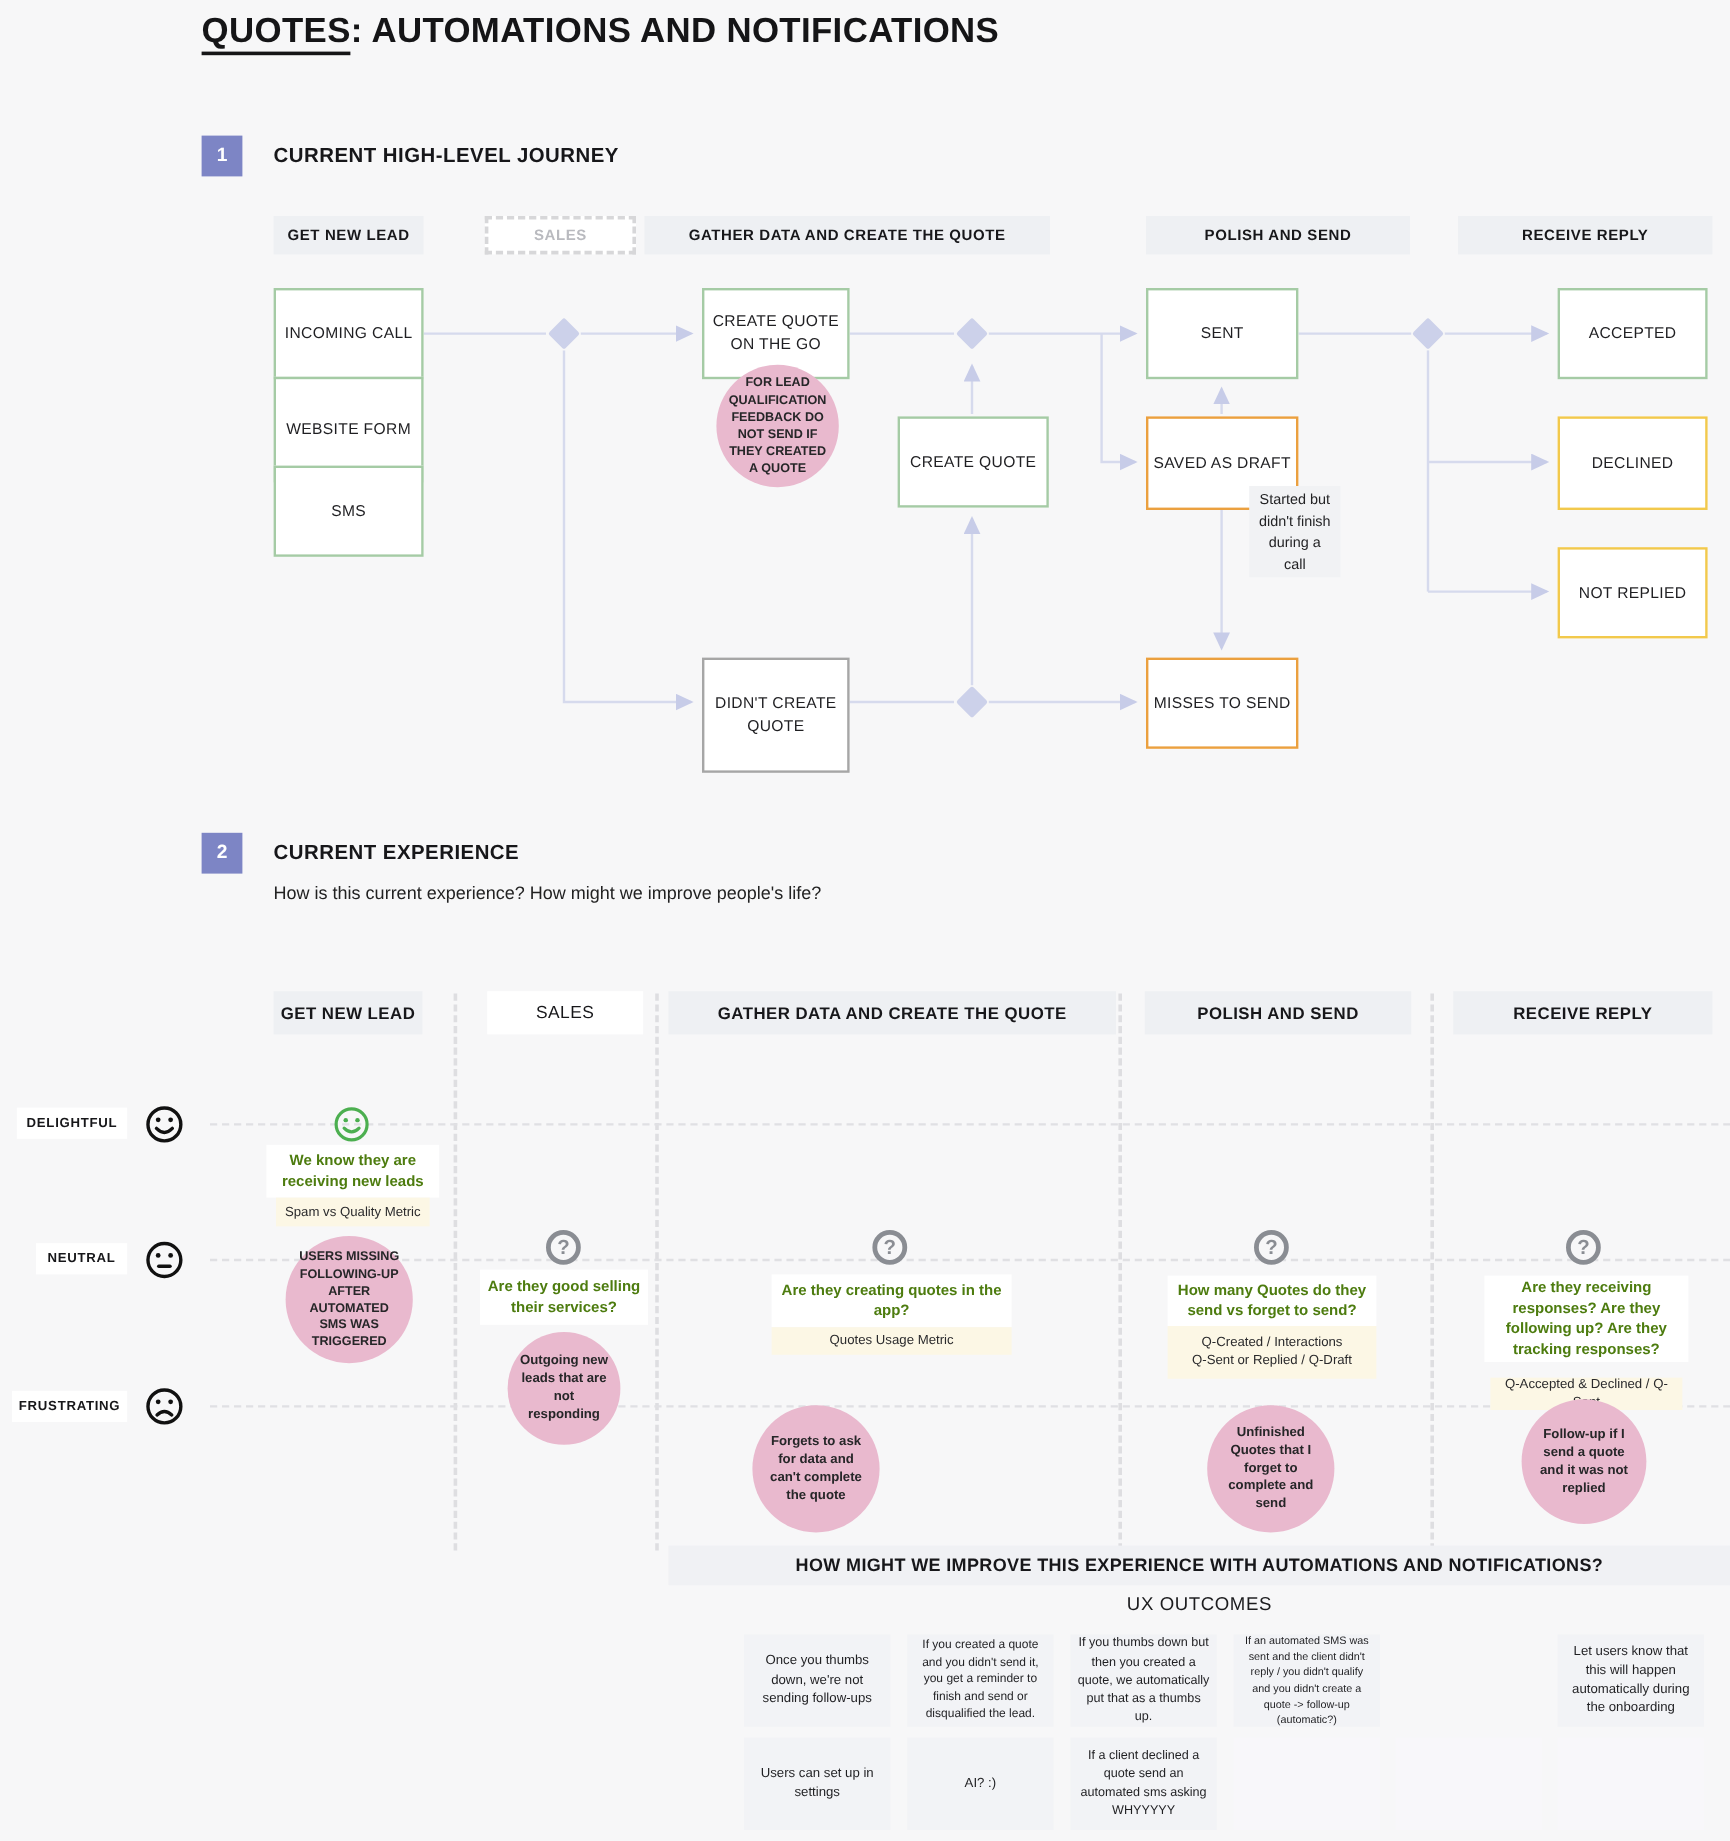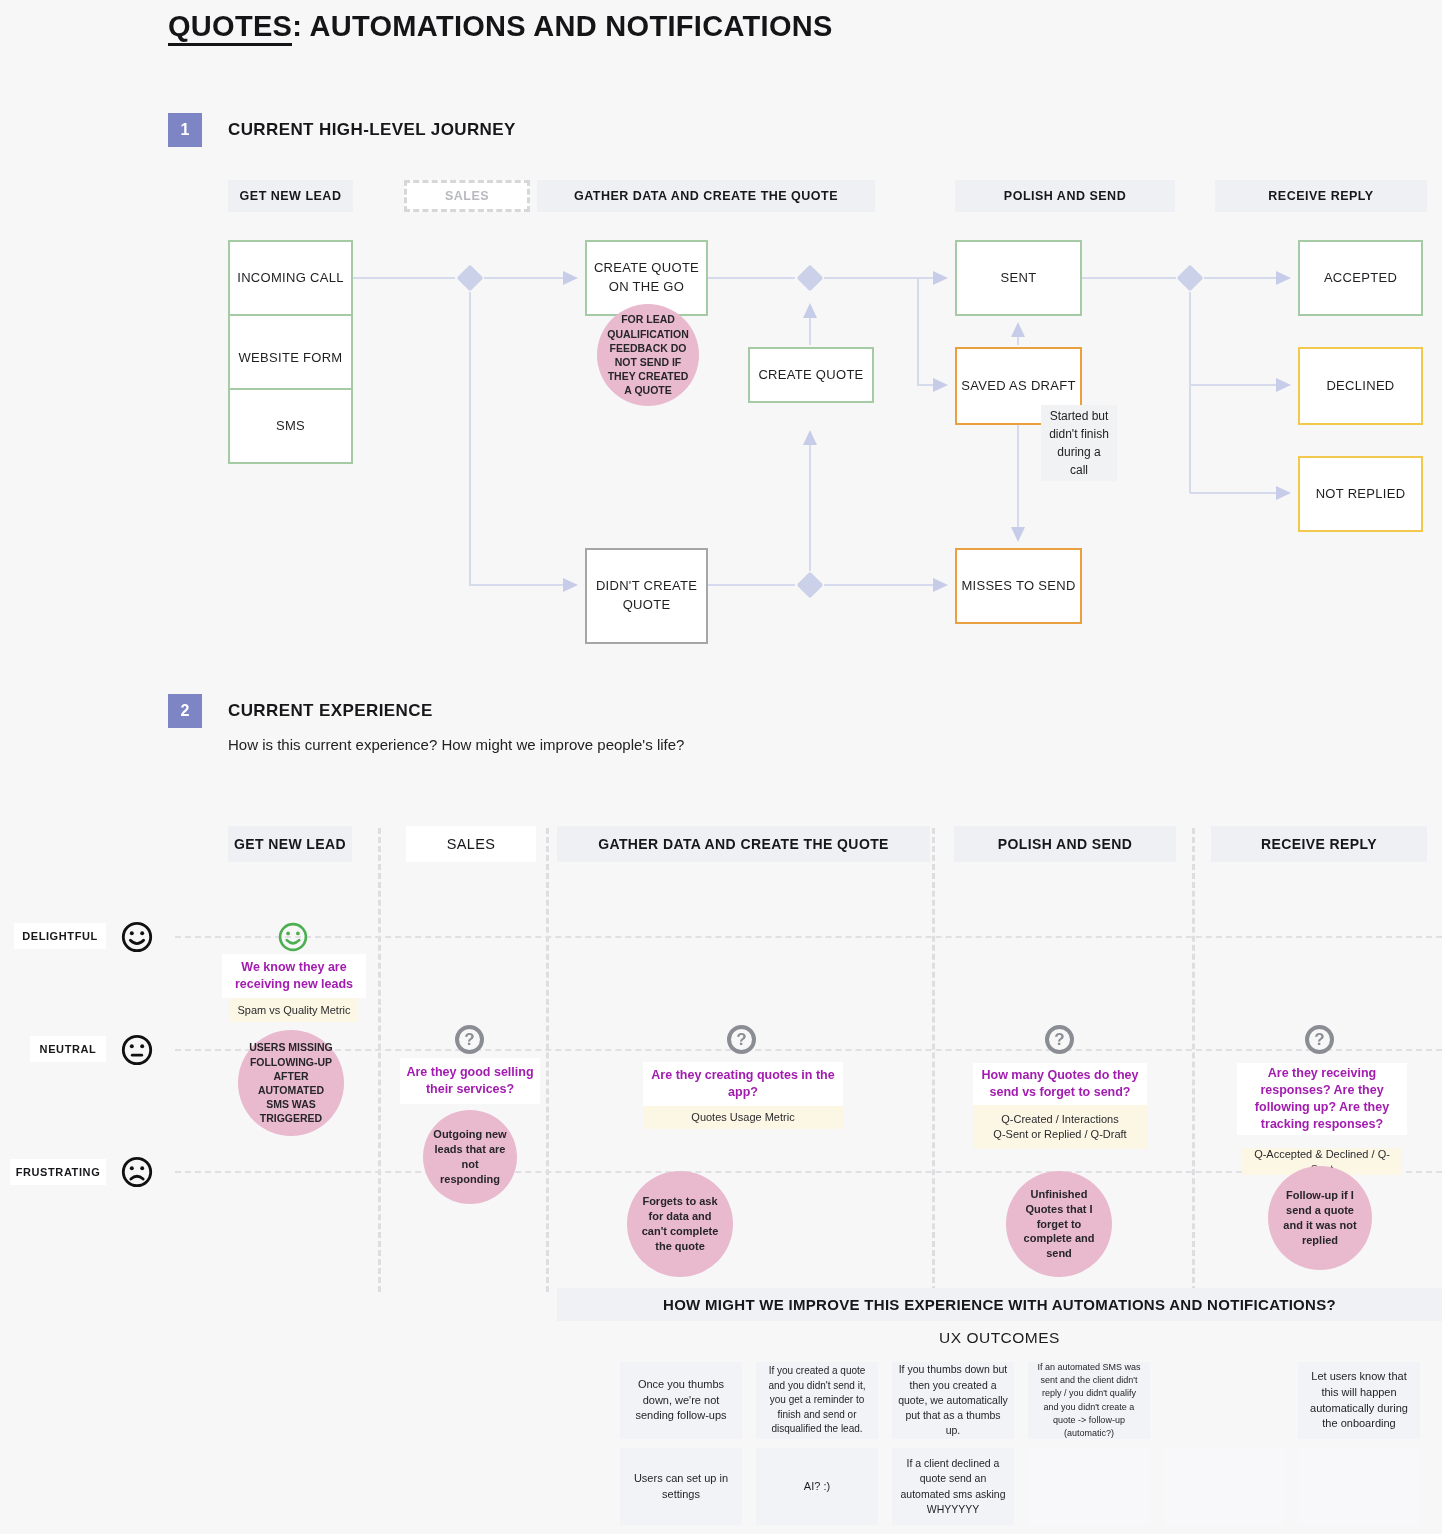--- a/index.html
+++ b/index.html
@@ -29,21 +29,21 @@
   .b-yellow{border:2px solid #f2c94c;}
   .b-gray{border:2px solid #a6a6a6;}
 
   .pink-circle{background:#e9b9ce;border-radius:50%;font-weight:bold;color:#262628;line-height:1.35;}
   .gray-note{background:#f1f2f4;font-size:12px;color:#232325;line-height:1.5;padding:6px;}
 
   
   .dash-h{border-top:2px dashed #e0e0e3;height:0;}
   .dash-v{border-left:3px dashed #dedee1;width:0;}
   .rowchip{background:#fff;font-weight:bold;font-size:11px;letter-spacing:.6px;color:#17171a;height:26px;}
-  .white-note{background:#fff;font-weight:bold;font-size:12.5px;line-height:1.35;color:#a21caf;padding:3px 6px;}
+  .white-note{background:#fff;font-weight:bold;font-size:12.5px;line-height:1.35;color:#4d7c0f;padding:3px 6px;}
   .cream-note{background:#fcf7e5;font-size:11px;color:#2a2a2c;line-height:1.35;padding:2px 4px;}
   .face{color:#111;}
   .face.green{color:#4caf50;}
   .qicon{width:29px;height:29px;border:4px solid #8a8d93;border-radius:50%;background:#f7f7f8;
          font-weight:bold;font-size:17px;color:#8a8d93;box-sizing:border-box;line-height:1;}
 
   
   .banner{background:#f0f1f4;font-weight:800;font-size:15px;letter-spacing:.3px;color:#17171a;}
   .ux-title{font-size:15.5px;letter-spacing:.5px;color:#1c1c1e;}
   .sticky{background:#f2f3f6;font-size:10.5px;line-height:1.45;color:#1f1f22;padding:6px;}
@@ -99,21 +99,21 @@
       <rect x="-9.5" y="-9.5" width="19" height="19" rx="2" transform="translate(810,585) rotate(45)"></rect>
       <rect x="-9.5" y="-9.5" width="19" height="19" rx="2" transform="translate(1190,278) rotate(45)"></rect>
     </g>
   </svg>
 
   <div class="abs flex box b-green" style="left:228px;top:240px;width:125px;height:76px;box-sizing:border-box;">INCOMING CALL</div>
   <div class="abs flex box b-green" style="left:228px;top:314px;width:125px;height:88px;box-sizing:border-box;">WEBSITE FORM</div>
   <div class="abs flex box b-green" style="left:585px;top:240px;width:123px;height:76px;box-sizing:border-box;">CREATE QUOTE ON THE GO</div>
 
   <div class="abs flex box b-green" style="left:228px;top:388px;width:125px;height:76px;box-sizing:border-box;">SMS</div>
-  <div class="abs flex box b-green" style="left:748px;top:347px;width:126px;height:56px;box-sizing:border-box;">CREATE QUOTE</div>
+  <div class="abs flex box b-green" style="left:748px;top:347px;width:126px;height:76px;box-sizing:border-box;">CREATE QUOTE</div>
   <div class="abs flex box b-gray" style="left:585px;top:548px;width:123px;height:96px;box-sizing:border-box;">DIDN'T CREATE QUOTE</div>
 
   <div class="abs flex box b-green" style="left:955px;top:240px;width:127px;height:76px;box-sizing:border-box;">SENT</div>
   <div class="abs flex box b-orange" style="left:955px;top:347px;width:127px;height:78px;box-sizing:border-box;">SAVED AS DRAFT</div>
   <div class="abs flex box b-orange" style="left:955px;top:548px;width:127px;height:76px;box-sizing:border-box;">MISSES TO SEND</div>
 
   <div class="abs flex box b-green" style="left:1298px;top:240px;width:125px;height:76px;box-sizing:border-box;">ACCEPTED</div>
   <div class="abs flex box b-yellow" style="left:1298px;top:347px;width:125px;height:78px;box-sizing:border-box;">DECLINED</div>
   <div class="abs flex box b-yellow" style="left:1298px;top:456px;width:125px;height:76px;box-sizing:border-box;">NOT REPLIED</div>
 

